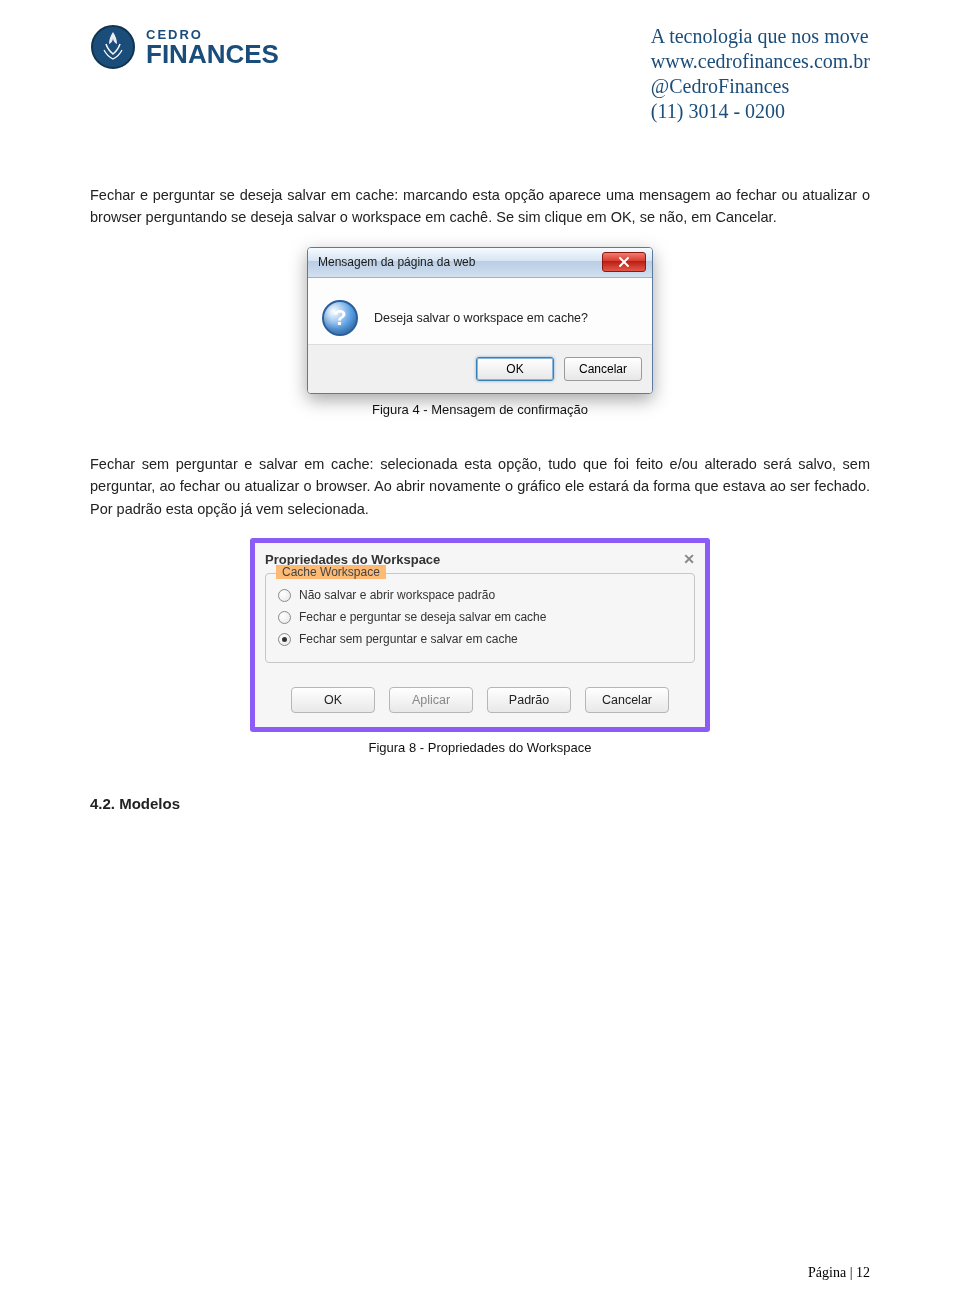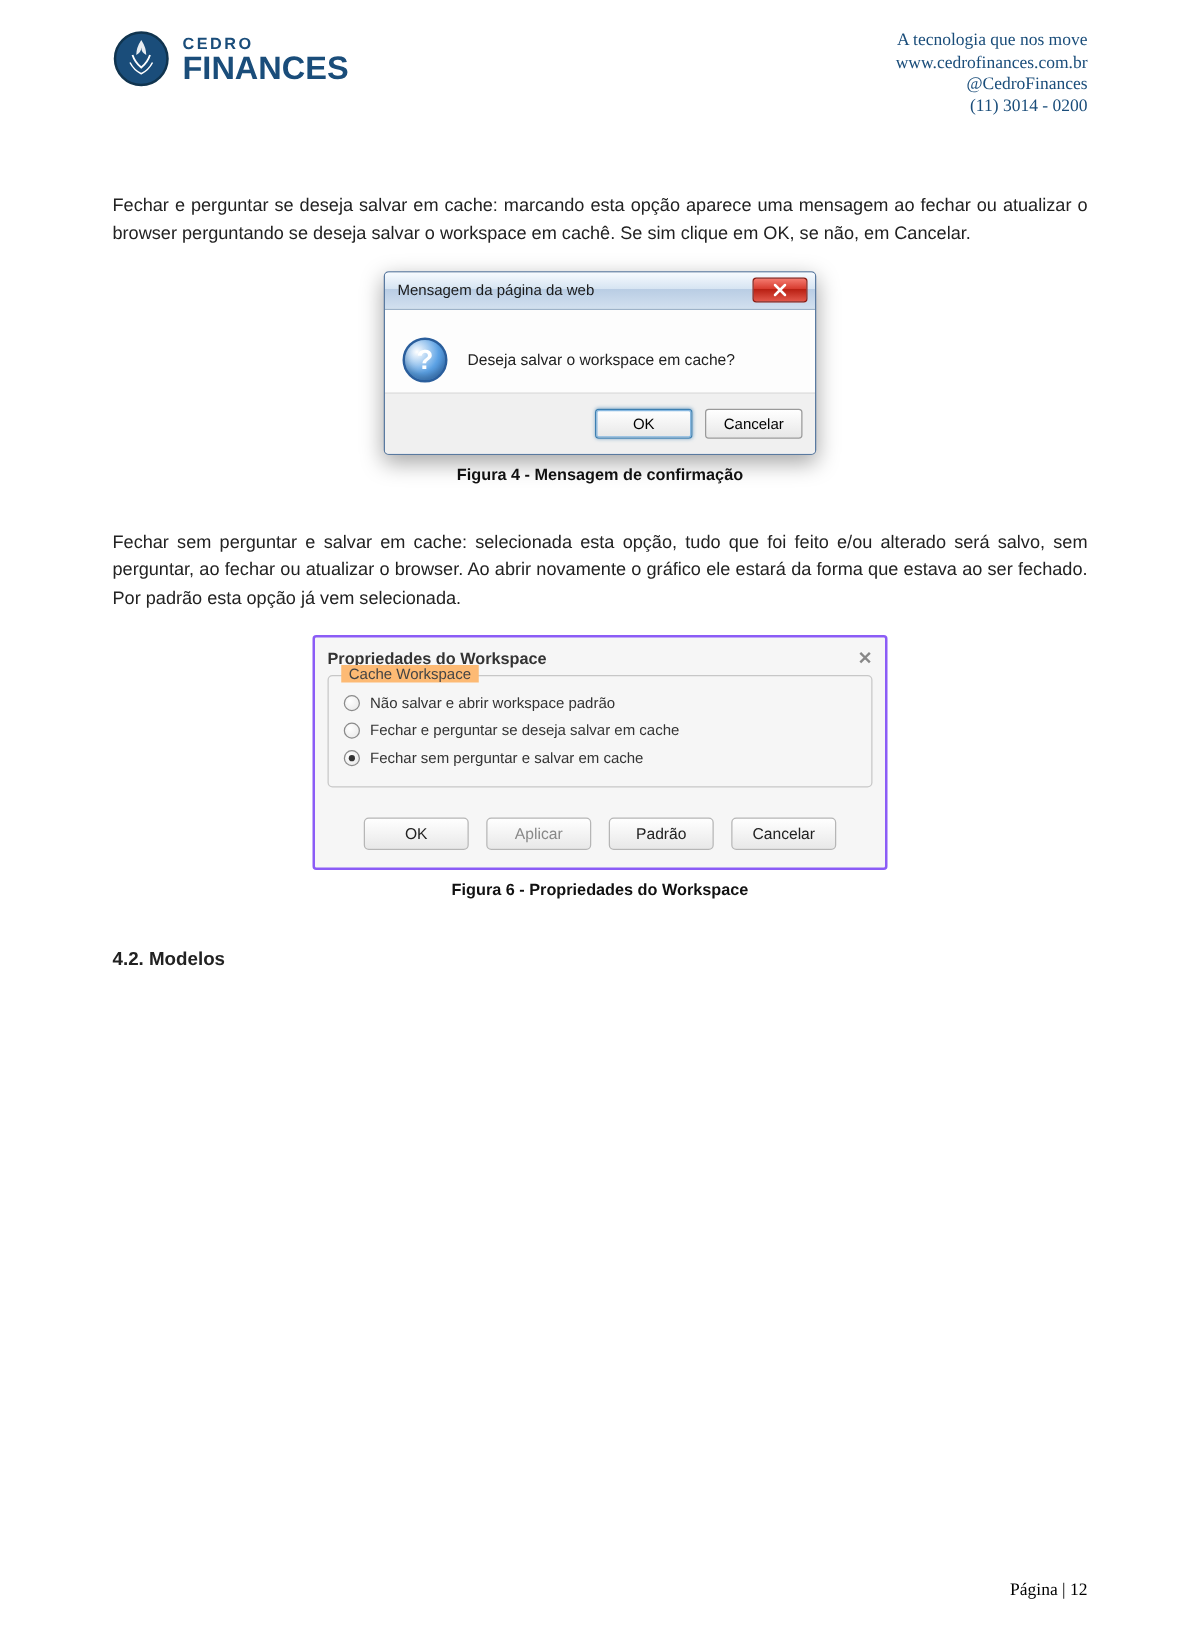--- a/index.html
+++ b/index.html
@@ -39,37 +39,37 @@
     letter-spacing: 2px;
     color: #1a4d7a;
   }
   .logo-finances {
     font-size: 26px;
     font-weight: 700;
     color: #1a4d7a;
     letter-spacing: 0px;
   }
   .header-right {
-    text-align: right;
+    text-align: left;
     font-family: Georgia, 'Times New Roman', serif;
     color: #1a4d7a;
-    font-size: 14px;
+    font-size: 20px;
     line-height: 1.25;
   }
   
   .para {
     font-size: 14.5px;
     line-height: 1.55;
     color: #222;
     text-align: justify;
     margin: 0 0 18px 0;
   }
   .caption {
     text-align: center;
-    font-weight: 700;
+    font-weight: 400;
     font-size: 13px;
     color: #111;
     margin: 8px 0 36px 0;
   }
   
   .fig4-wrap {
     display: flex;
     justify-content: center;
     margin-top: 10px;
   }
@@ -151,21 +151,21 @@
   }
   
   .fig5-wrap {
     display: flex;
     justify-content: center;
     margin-top: 8px;
   }
   .dialog-props {
     width: 460px;
     background: #f6f6f6;
-    border: 2px solid #8b5cf6;
+    border: 5px solid #8b5cf6;
     border-radius: 3px;
   }
   .props-title {
     padding: 8px 10px 4px 10px;
     font-size: 13px;
     font-weight: 700;
     color: #333;
     display: flex;
     justify-content: space-between;
     align-items: center;
@@ -318,21 +318,21 @@
         </div>
       </div>
       <div class="props-buttons">
         <button class="btn-flat">OK</button>
         <button class="btn-flat muted">Aplicar</button>
         <button class="btn-flat">Padrão</button>
         <button class="btn-flat">Cancelar</button>
       </div>
     </div>
   </div>
-  <div class="caption">Figura 6 - Propriedades do Workspace</div>
+  <div class="caption">Figura 8 - Propriedades do Workspace</div>
 
   <div class="section-h">4.2. Modelos</div>
 
 </div>
 
 <div class="footer">
   <span>Página</span><span> | </span><span>12</span>
 </div>
 
 </body></html>

